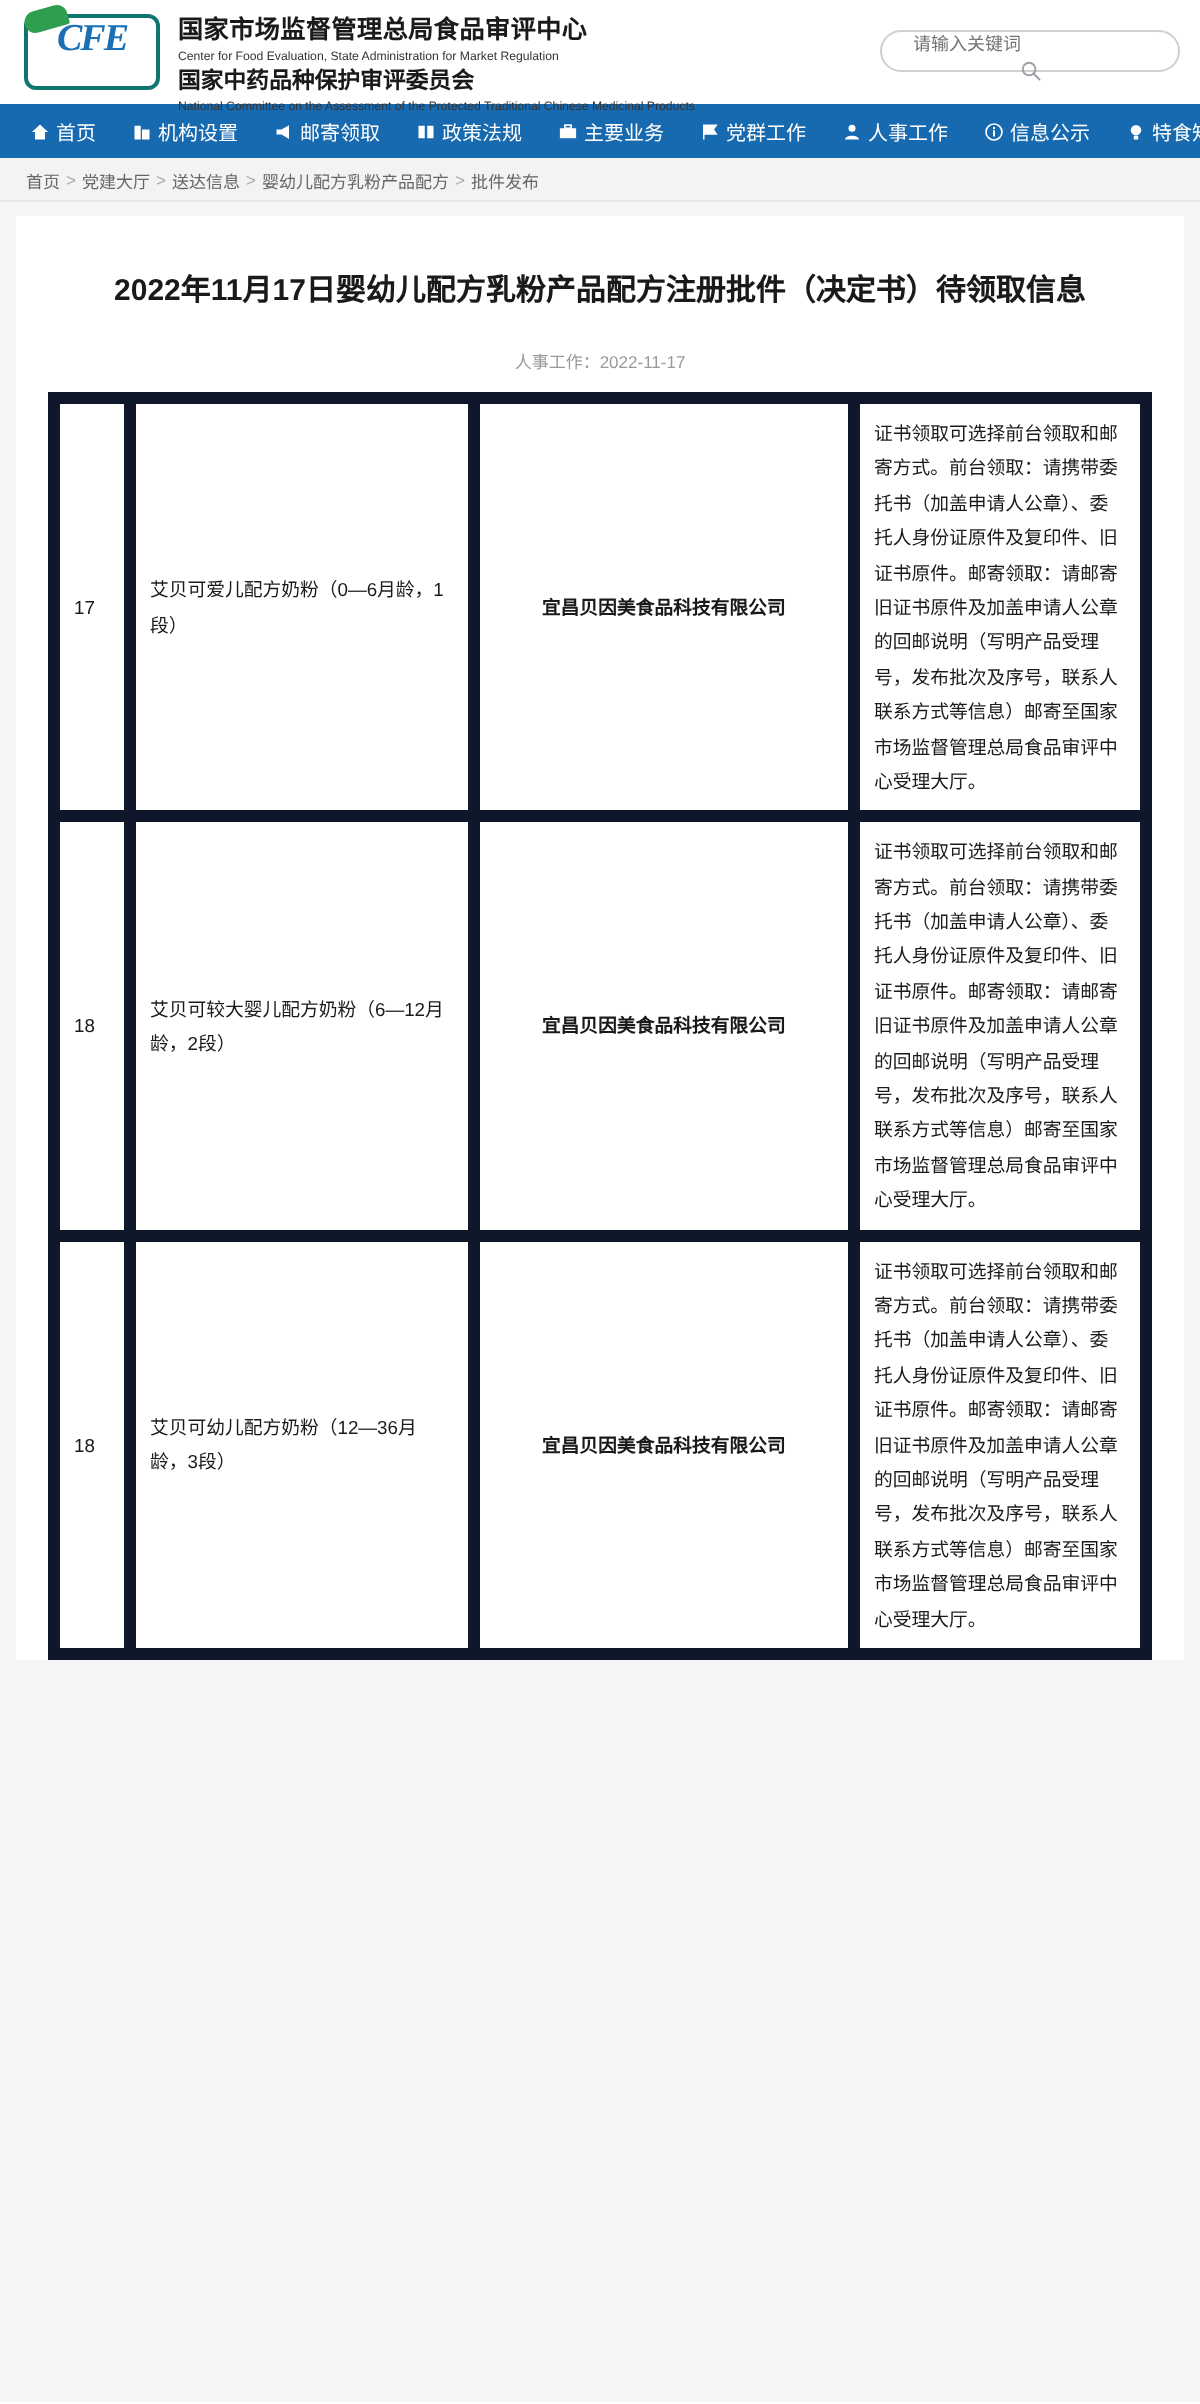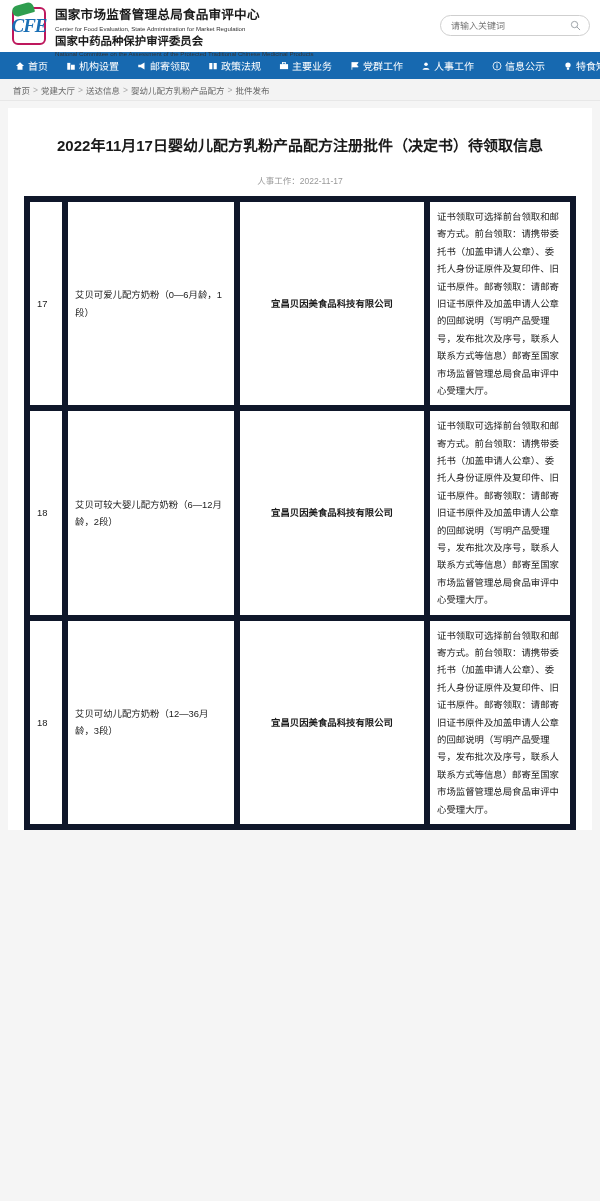--- a/index.html
+++ b/index.html
@@ -14,24 +14,24 @@
   
   .header {
     height: 52px;
     background: #ffffff;
     display: flex;
     align-items: center;
     padding: 0 10px 0 12px;
     border-bottom: 1px solid #ffffff;
   }
   .logo-badge {
-    width: 34px; height: 38px;
-    border: 2px solid #be185d;
+    width: 68px; height: 38px;
+    border: 2px solid #0f766e;
     border-radius: 6px;
-    display: flex; align-items: center; justify-content: center;
+    display: flex; align-items: flex-start; justify-content: center;
     margin-right: 9px;
     flex: 0 0 auto;
     position: relative;
     background: #fff;
   }
   .logo-badge .cfe {
     font-family: "Liberation Serif", serif;
     font-weight: bold;
     font-style: italic;
     font-size: 19px;
@@ -76,20 +76,21 @@
   .search-wrap {
     margin-left: auto;
     width: 150px;
     height: 21px;
     border: 1px solid #cfcfcf;
     border-radius: 11px;
     display: flex;
     align-items: center;
     padding: 0 8px;
     background: #fff;
+    flex-direction: column;
   }
   .search-wrap input {
     border: none; outline: none;
     flex: 1 1 auto;
     font-size: 9px;
     color: #999;
     background: transparent;
     font-family: "Liberation Sans", sans-serif;
   }
   .search-icon { flex: 0 0 auto; display: block; }

